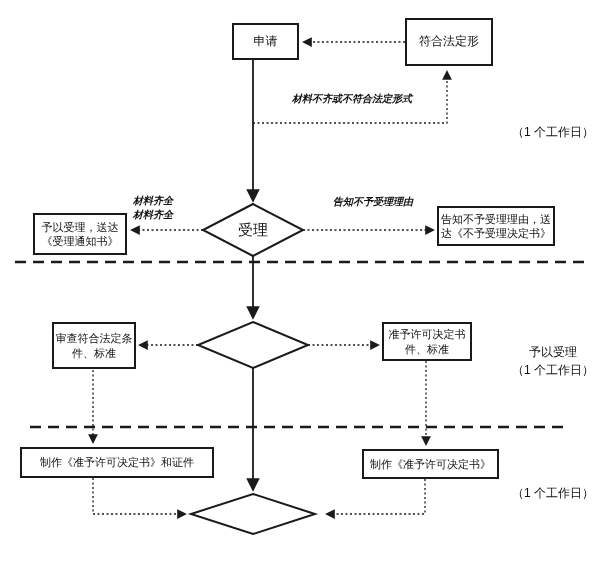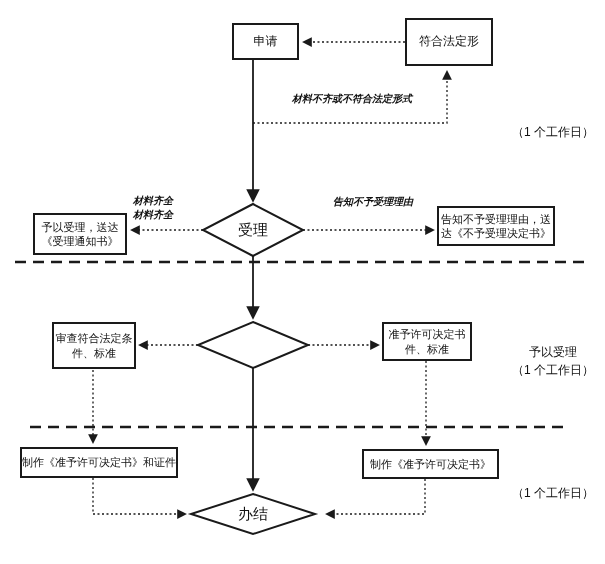--- a/index.html
+++ b/index.html
@@ -82,30 +82,29 @@
   <div class="node small" style="left:52px;top:322px;width:84px;height:47px">
     <span>审查符合法定条</span>
     <span>件、标准</span>
   </div>
 
   <div class="node small" style="left:382px;top:322px;width:90px;height:39px">
     <span>准予许可决定书</span>
     <span>件、标准</span>
   </div>
 
-  <div class="node small" style="left:20px;top:447px;width:158px;height:31px">
+  <div class="node small" style="left:20px;top:447px;width:194px;height:31px">
     <span>制作《准予许可决定书》和证件</span>
   </div>
 
   <div class="node small" style="left:362px;top:449px;width:137px;height:30px">
     <span>制作《准予许可决定书》</span>
   </div>
 
   <div class="diamond-label" style="left:203px;top:204px;width:100px;height:52px">受理</div>
-  <div class="diamond-label" style="left:191px;top:494px;width:124px;height:40px">办结</div>
 
   <div class="edge-label" style="left:292px;top:92px;width:122px">材料不齐或不符合法定形式</div>
 
   <div class="edge-label" style="left:133px;top:194px;width:64px">
     <div>材料齐全</div>
     <div>材料齐全</div>
   </div>
 
   <div class="edge-label" style="left:333px;top:195px;width:104px">告知不予受理理由</div>
 

